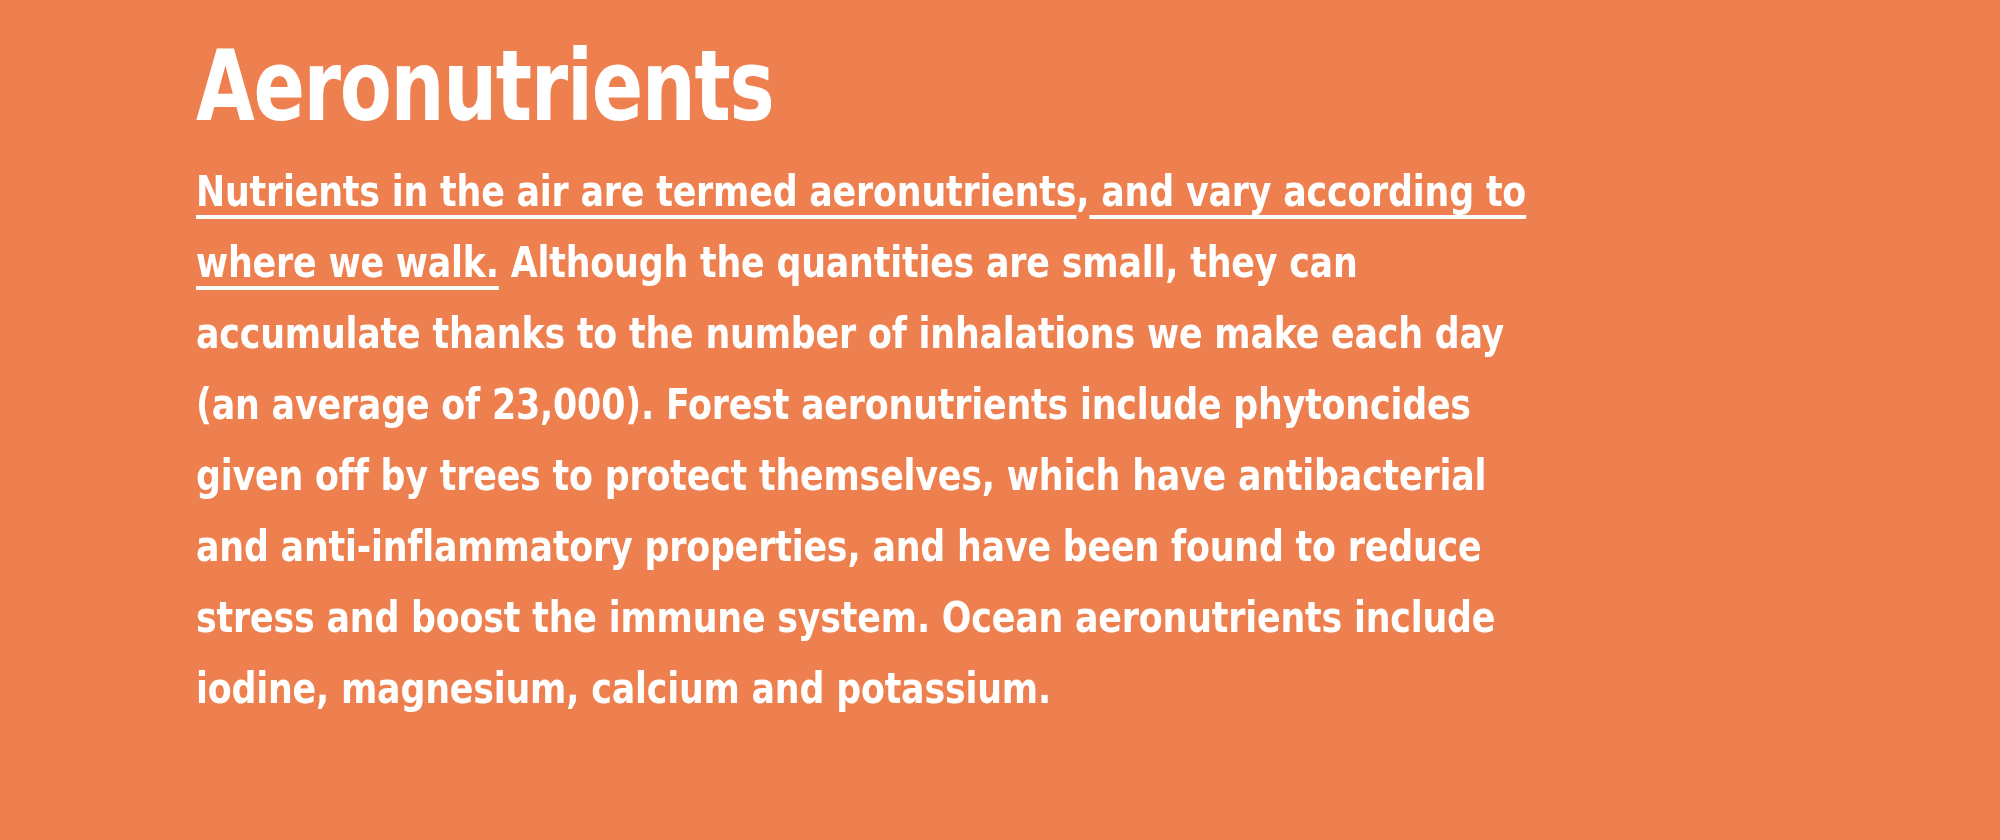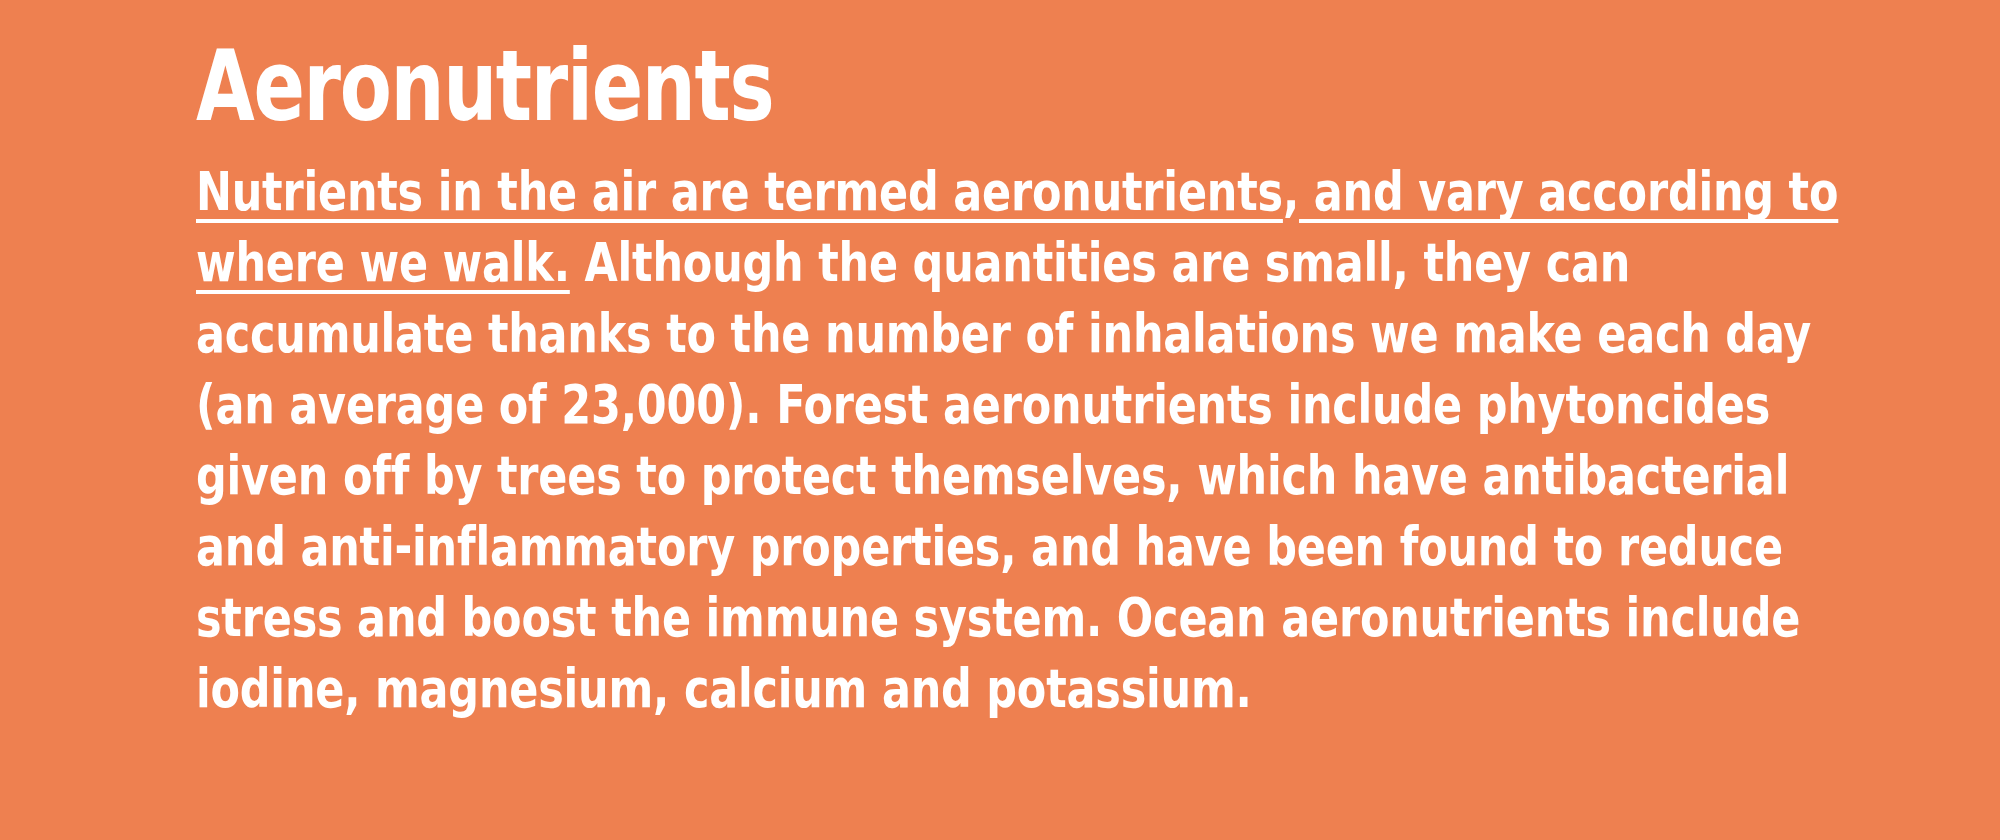--- a/index.html
+++ b/index.html
@@ -41,21 +41,21 @@
     transform-origin: left center;
     white-space: nowrap;
     margin: 0 0 18px 0;
     padding: 0;
   }
 
   #body-copy {
     color: #ffffff;
     font-family: "Liberation Sans Narrow", "DejaVu Sans Condensed", "Liberation Sans", sans-serif;
     font-weight: 700;
-    font-size: 53px;
+    font-size: 43px;
     line-height: 71px;
     letter-spacing: -0.2px;
     margin: 0;
     padding: 0;
   }
 
   .copy-line {
     display: block;
     white-space: nowrap;
     transform: scaleX(0.9);

